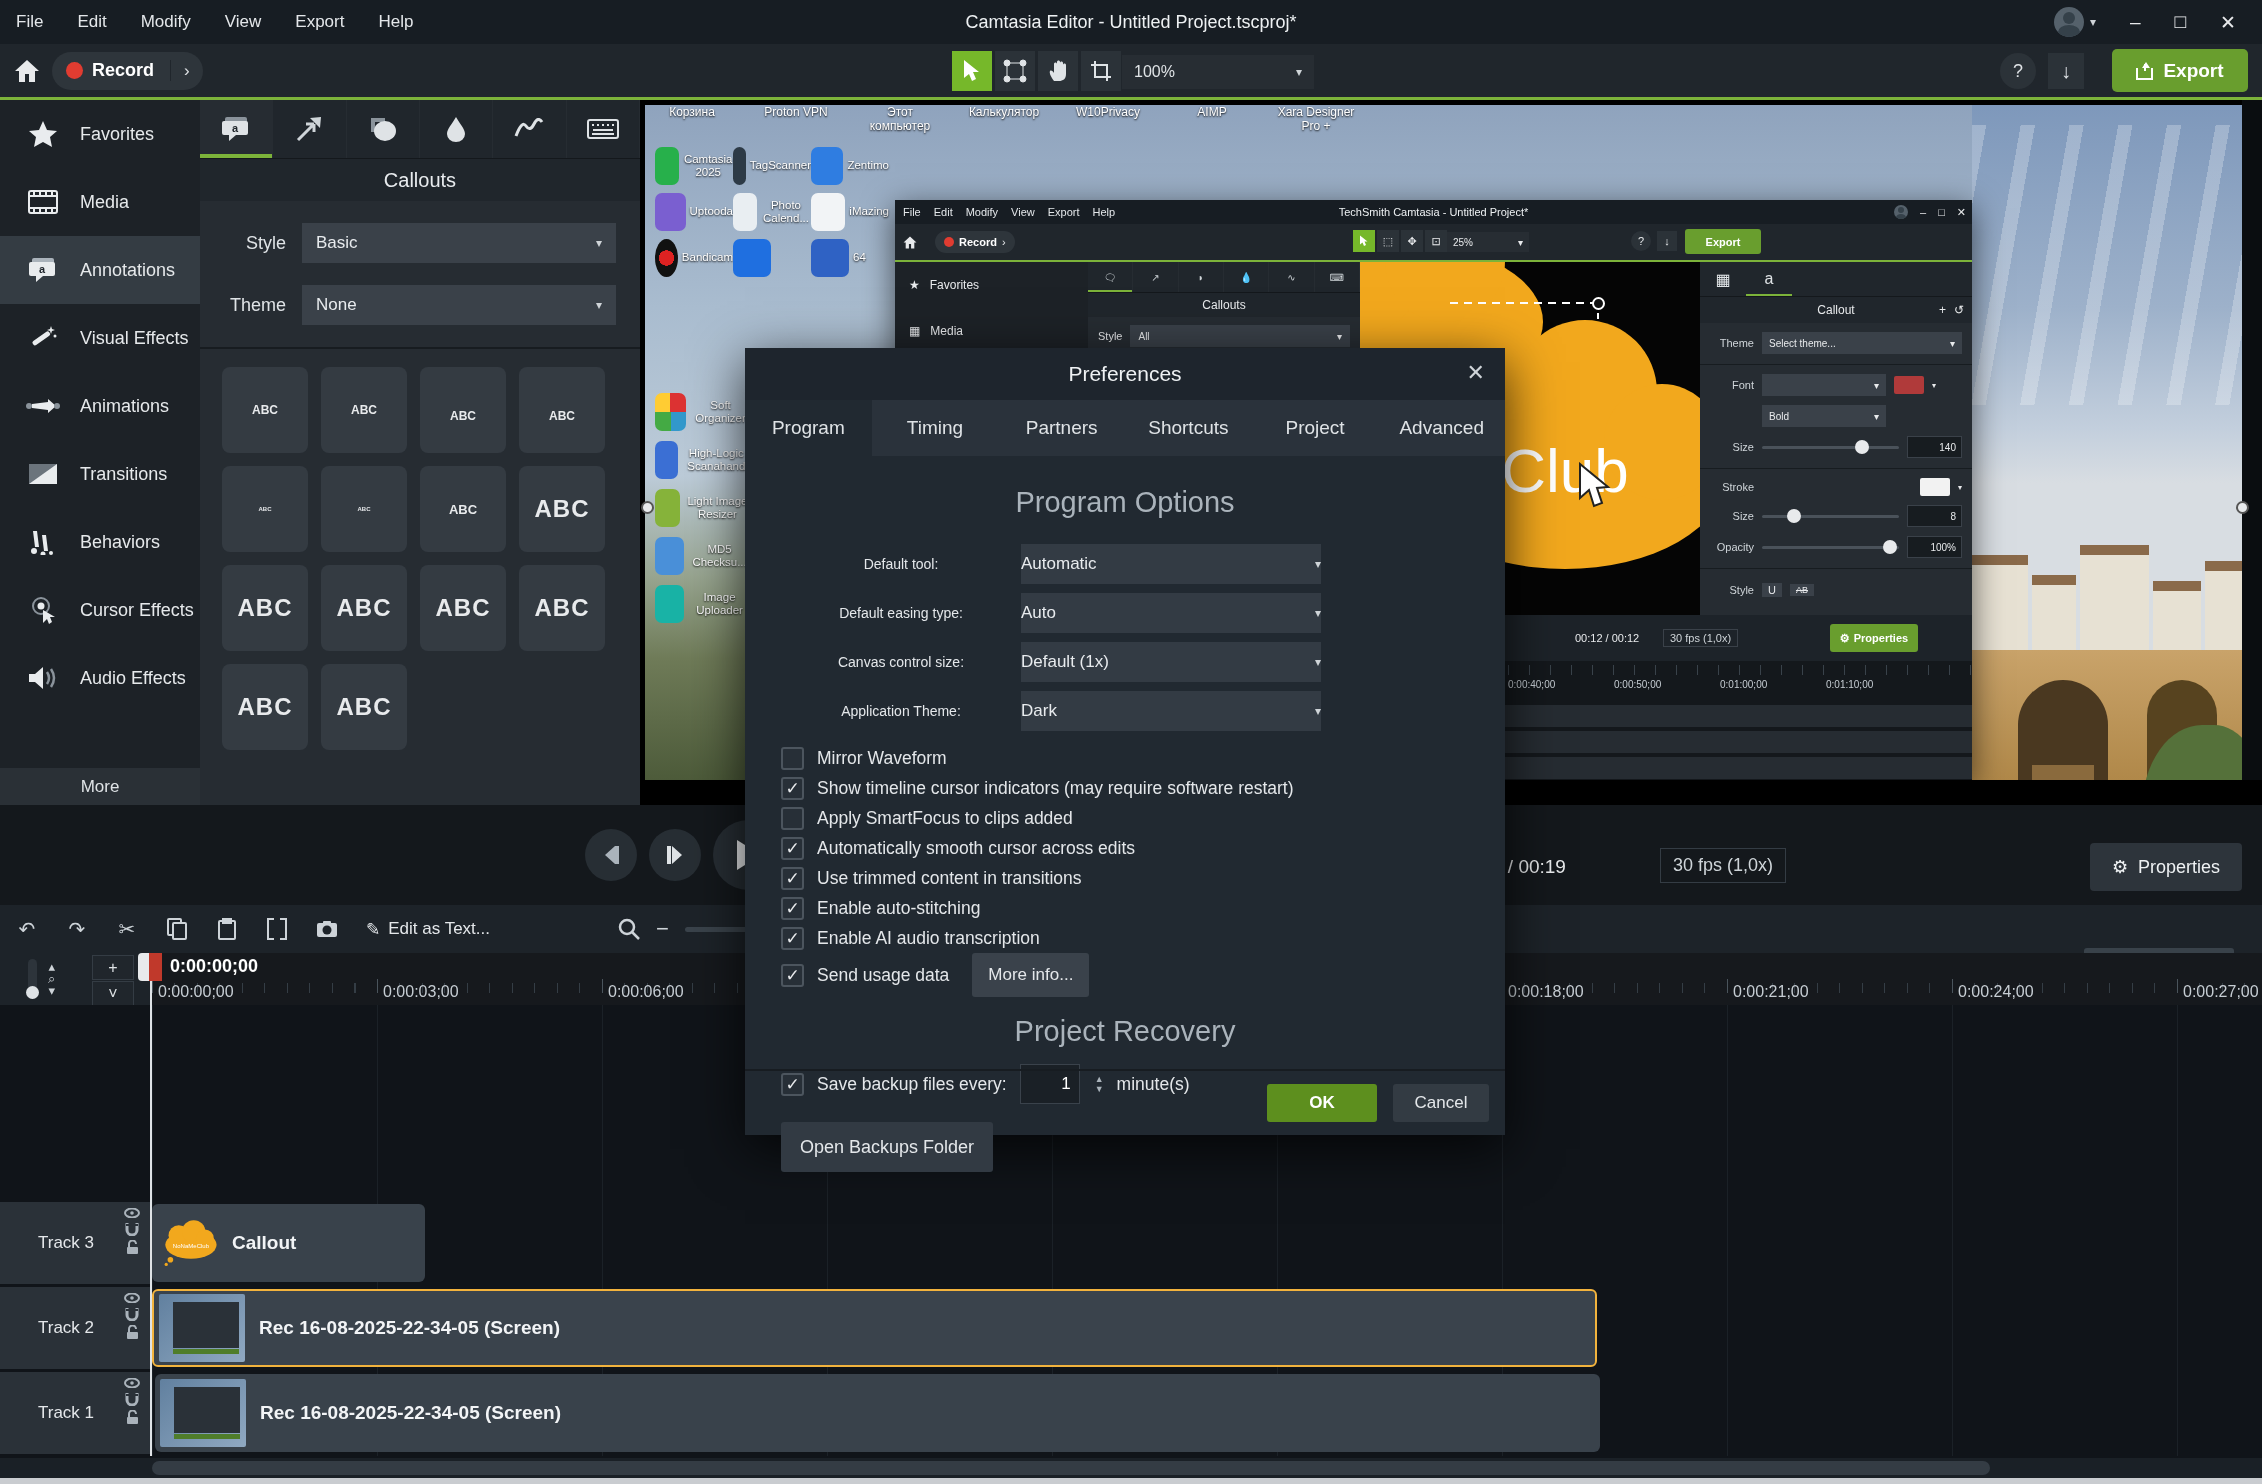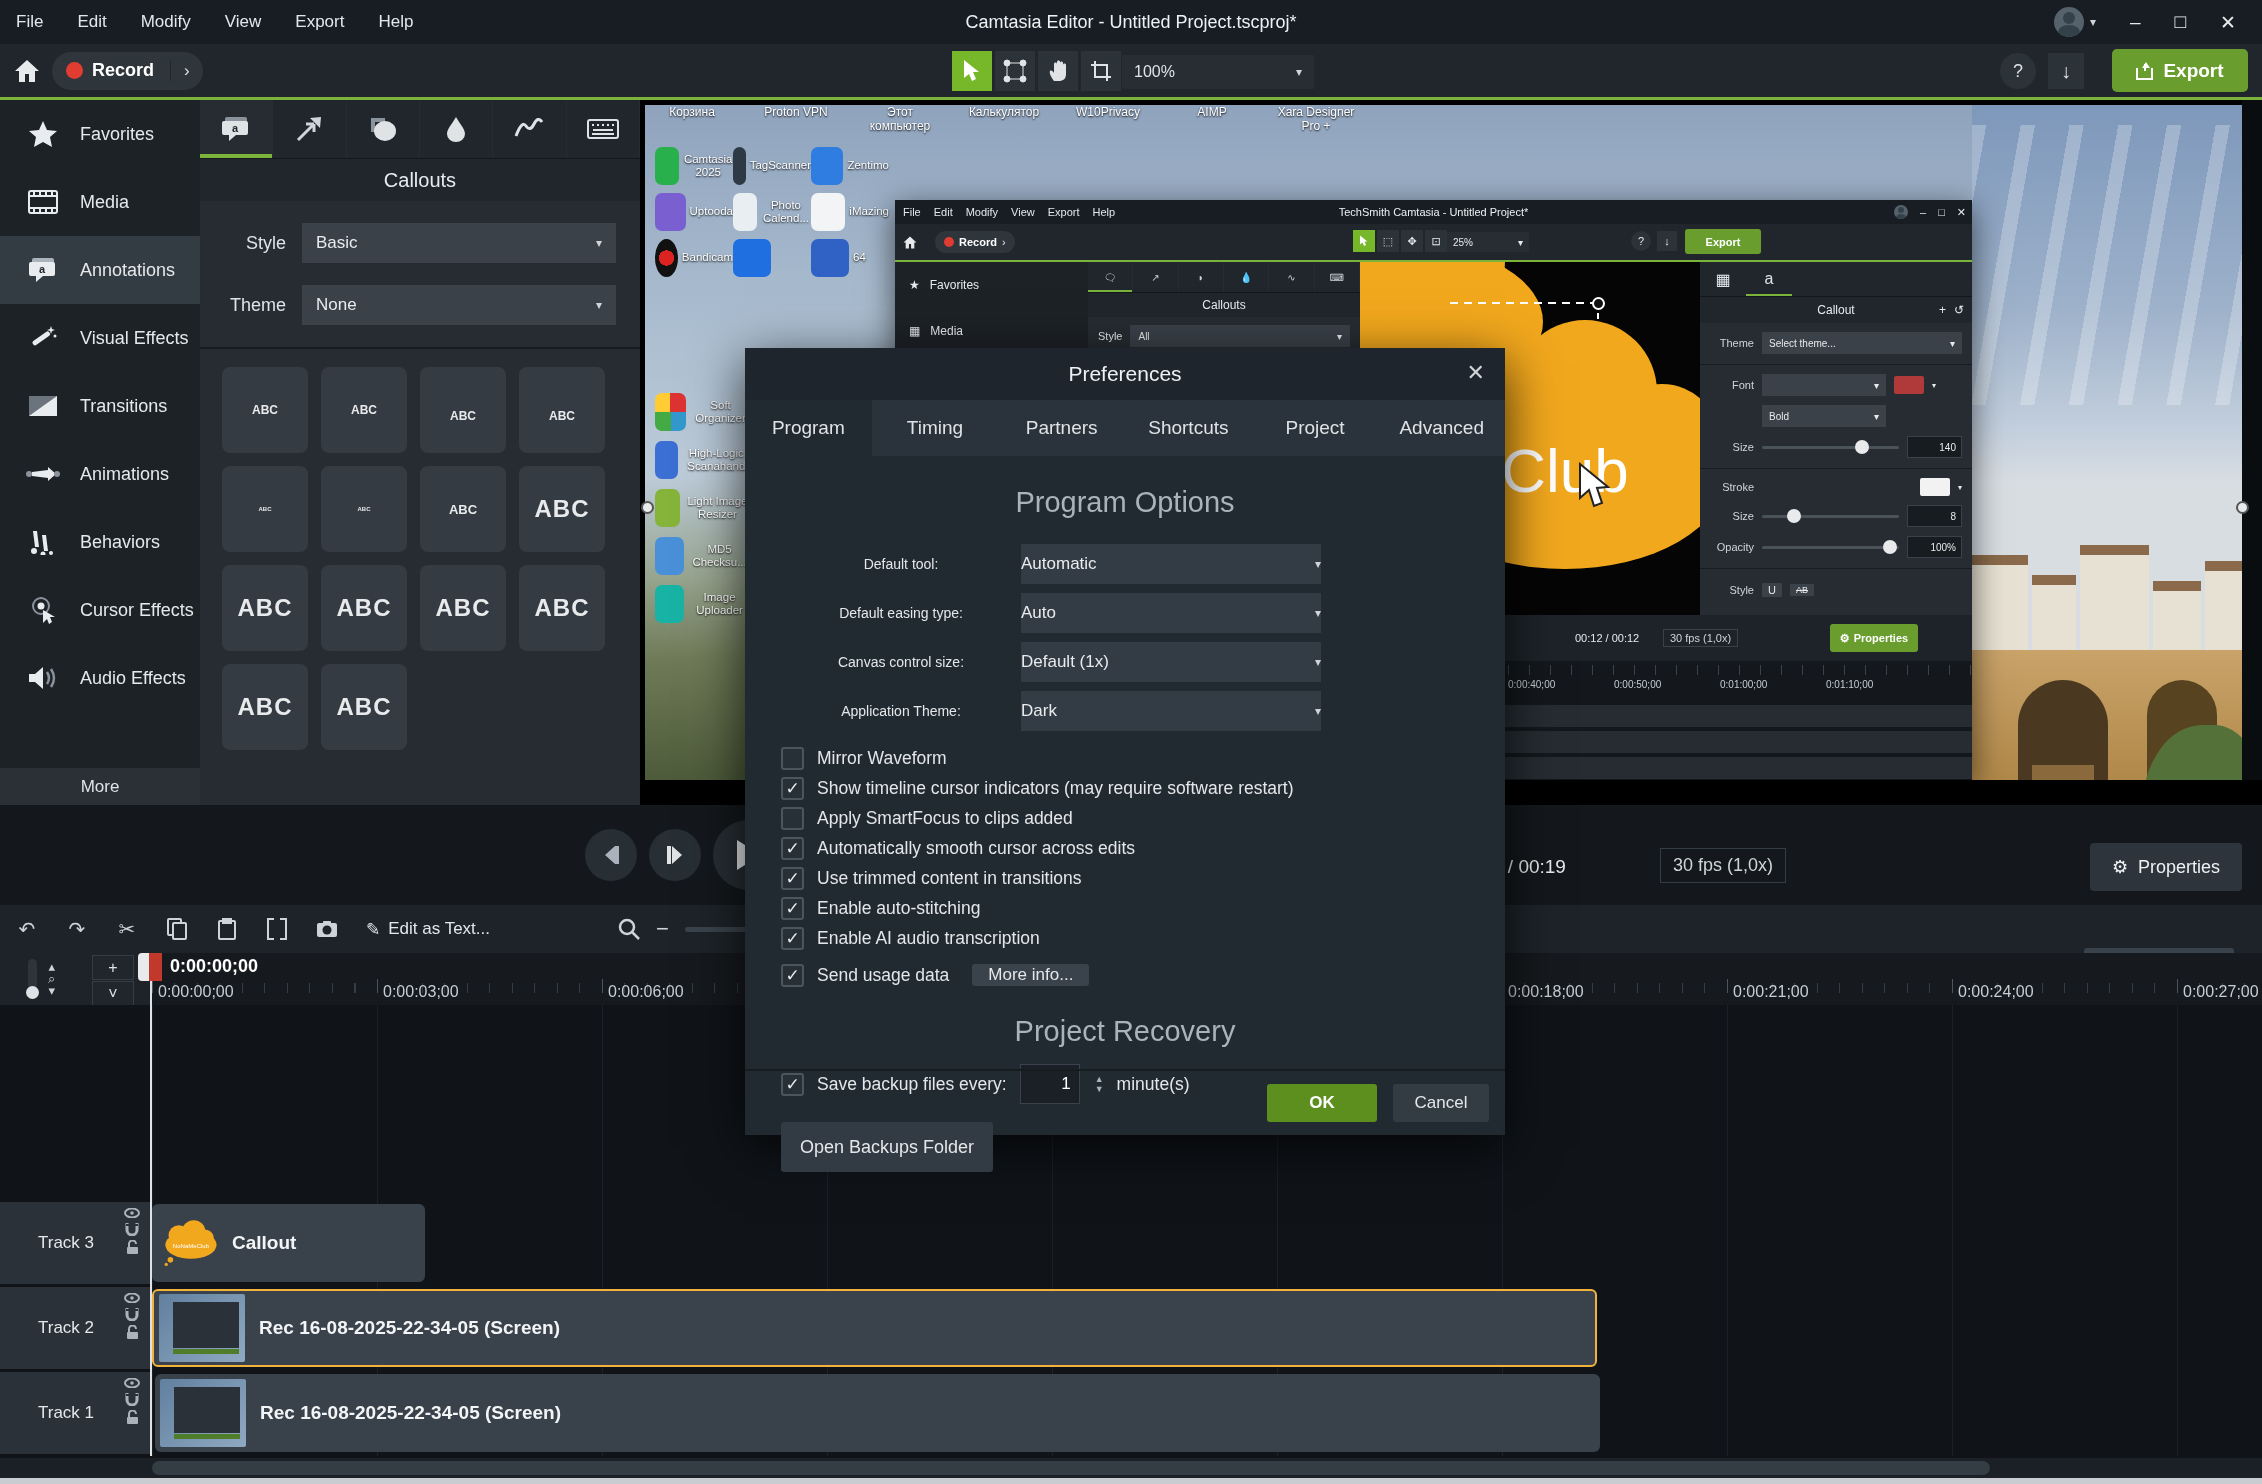--- a/index.html
+++ b/index.html
@@ -155,21 +155,21 @@
   .ptab.sel{background:#212931;}
   #pd-body{padding:24px 36px 0 36px;text-align:center;}
   .pd-h{font-size:29px;color:#aab3bb;margin:6px 0 20px 0;font-weight:normal;}
   .pd-h2{font-size:29px;color:#aab3bb;margin:18px 0 14px 0;font-weight:normal;}
   .pd-field{display:flex;align-items:center;height:49px;}
   .pd-field .lab{width:240px;font-size:14px;color:#e4e7ea;}
   .pd-select{width:300px;height:40px;background:#333b44;display:flex;align-items:center;justify-content:space-between;padding:0 0;font-size:17px;color:#e8ebee;}
   .pd-check{display:flex;align-items:center;height:30px;gap:13px;}
   .cbox{width:23px;height:23px;border:2px solid #4c555e;border-radius:3px;background:#272f37;display:flex;align-items:center;justify-content:center;font-size:17px;color:#e8eaec;box-sizing:border-box;}
   .pd-check .lab{font-size:17.5px;color:#e4e7ea;}
-  .miniinfobtn{margin-left:10px;height:22px;background:#3a424b;border-radius:3px;display:flex;align-items:center;padding:0 16px;font-size:17px;color:#e4e7ea;}
+  .miniinfobtn{margin-left:10px;height:44px;background:#3a424b;border-radius:3px;display:flex;align-items:center;padding:0 16px;font-size:17px;color:#e4e7ea;}
   .numbox{width:50px;height:38px;background:#1a2026;border:1px solid #3a424b;color:#fff;font-size:17px;display:flex;align-items:center;justify-content:flex-end;padding-right:8px;}
   .spin{display:flex;flex-direction:column;font-size:9px;color:#aab3bb;line-height:10px;margin-left:2px;}
   .bigbtn{margin-top:16px;width:212px;height:50px;background:#323a43;border-radius:3px;display:flex;align-items:center;justify-content:center;font-size:18px;color:#e4e7ea;}
   #pd-footer{position:absolute;left:0;bottom:0;width:100%;height:66px;border-top:2px solid #171c21;display:flex;align-items:center;justify-content:flex-end;gap:16px;padding-right:16px;box-sizing:border-box;}
   .okbtn{width:110px;height:38px;background:#5d8f1e;border-radius:3px;color:#fff;font-weight:bold;font-size:17px;display:flex;align-items:center;justify-content:center;}
   .cancelbtn{width:96px;height:38px;background:#333b43;border-radius:3px;color:#e4e7ea;font-size:17px;display:flex;align-items:center;justify-content:center;}
   
   #transport{left:0;top:805px;width:2262px;height:100px;background:#14181c;}
   .pbtn{position:absolute;border-radius:50%;background:#272e34;display:flex;align-items:center;justify-content:center;}
   #ttime{position:absolute;left:1455px;top:856px;font-size:19px;color:#e8eaec;white-space:nowrap;}
@@ -329,36 +329,36 @@
           <svg width="28" height="28" viewBox="0 0 28 28">
             <rect x="2" y="12" width="20" height="5" rx="2" transform="rotate(-35 12 14)" fill="#e9ecee"></rect>
             <path d="M22 2 L23 5 L26 6 L23 7 L22 10 L21 7 L18 6 L21 5 Z" fill="#e9ecee"></path>
             <circle cx="26" cy="12" r="1.5" fill="#e9ecee"></circle>
           </svg>
         </span>
       <span>Visual Effects</span>
     </div>
     <div class="sbitem">
       <span class="sbic">
-          <svg width="30" height="22" viewBox="0 0 30 22">
-            <rect x="1" y="1" width="28" height="20" fill="#6b747c"></rect>
-            <path d="M1 21 L29 1 L29 21 Z" fill="#e9ecee"></path>
-          </svg>
-        </span>
-      <span>Transitions</span>
-    </div>
-    <div class="sbitem">
-      <span class="sbic">
           <svg width="34" height="16" viewBox="0 0 34 16">
             <circle cx="3" cy="8" r="3" fill="#8a939b"></circle>
             <path d="M6 6 L22 4 L22 1 L30 8 L22 15 L22 12 L6 10 Z" fill="#e9ecee"></path>
             <circle cx="31" cy="8" r="3" fill="#8a939b"></circle>
           </svg>
         </span>
       <span>Animations</span>
+    </div>
+    <div class="sbitem">
+      <span class="sbic">
+          <svg width="30" height="22" viewBox="0 0 30 22">
+            <rect x="1" y="1" width="28" height="20" fill="#6b747c"></rect>
+            <path d="M1 21 L29 1 L29 21 Z" fill="#e9ecee"></path>
+          </svg>
+        </span>
+      <span>Transitions</span>
     </div>
     <div class="sbitem">
       <span class="sbic">
           <svg width="28" height="26" viewBox="0 0 28 26">
             <path d="M4 2 L8 2 L10 18 L6 18 Z" fill="#e9ecee"></path>
             <path d="M13 6 L17 6 L19 22 L15 22 Z" fill="#e9ecee"></path>
             <circle cx="5" cy="22" r="3" fill="#e9ecee"></circle>
             <circle cx="14" cy="25" r="2.5" fill="#e9ecee"></circle>
             <circle cx="22" cy="24" r="2" fill="#e9ecee"></circle>
           </svg>

